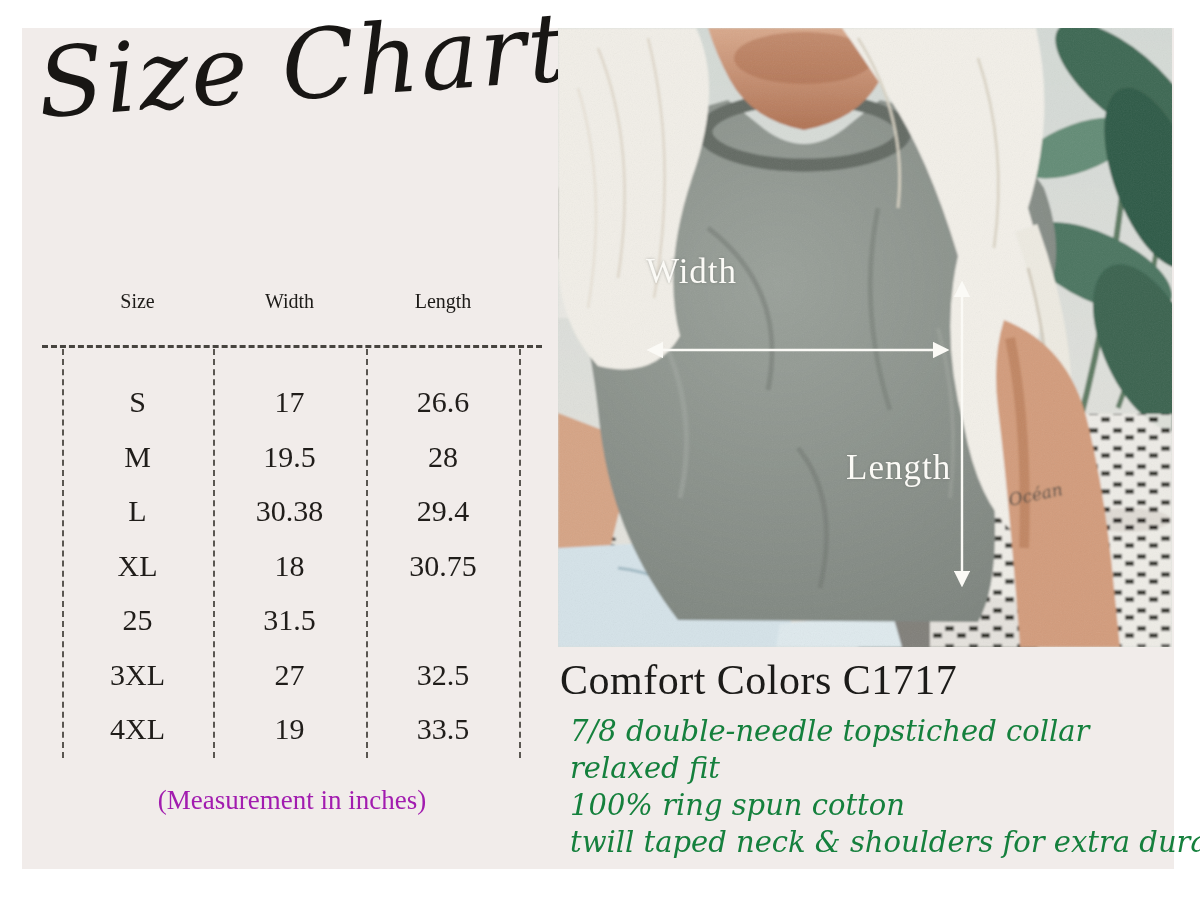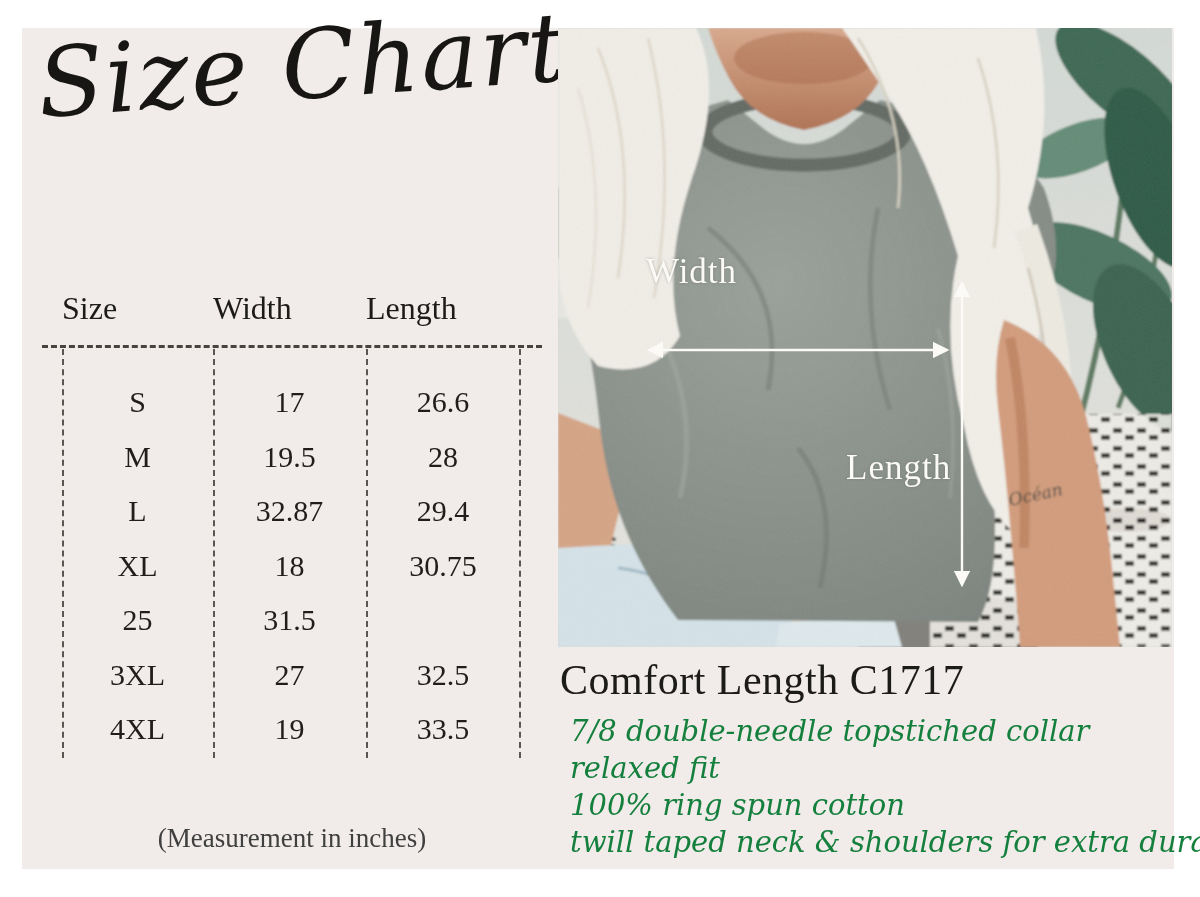--- a/index.html
+++ b/index.html
@@ -17,36 +17,36 @@
     position:absolute;left:16px;top:6px;margin:0;
     font-family:"DejaVu Serif",serif;font-style:italic;font-weight:400;
     font-size:96px;line-height:1.05;color:#181614;
     transform:rotate(-4deg);transform-origin:0 50%;letter-spacing:2px;
     white-space:nowrap;
   }
   .thead{
     position:absolute;left:40px;top:262px;width:458px;
     display:grid;grid-template-columns:151px 153px 154px;
   }
-  .thead span{text-align:left;font-size:32px;color:#1d1b18;}
+  .thead span{text-align:center;font-size:20px;color:#1d1b18;}
   .header-rule{
     position:absolute;left:20px;top:317px;width:500px;height:0;
     border-top:3px dashed #35322d;opacity:.9;
   }
   .vline{
     position:absolute;top:321px;height:409px;width:0;
     border-left:2px dashed #403c37;opacity:.85;
   }
   .vline.v1{left:40px}.vline.v2{left:191px}.vline.v3{left:344px}.vline.v4{left:497px}
   .tbody{position:absolute;left:40px;top:321px;width:458px;padding-top:26px;}
   .trow{display:grid;grid-template-columns:151px 153px 154px;height:54.5px;align-items:center;}
   .trow span{text-align:center;font-size:30px;color:#201d1a;}
   .note{
-    position:absolute;left:20px;top:795px;width:500px;text-align:center;
-    font-size:27px;color:#404040;
+    position:absolute;left:20px;top:757px;width:500px;text-align:center;
+    font-size:27px;color:#a21caf;
   }
   
   .photo{
     position:absolute;left:536px;top:0;width:614px;height:619px;
     background:#d8ddd8;overflow:hidden;
   }
   .photo svg{position:absolute;left:0;top:0;width:614px;height:619px;}
   .anno{
     position:absolute;color:#fbfaf6;font-family:"Liberation Serif",serif;
     font-size:35px;letter-spacing:1px;text-shadow:0 0 3px rgba(90,95,90,.45);
@@ -88,21 +88,21 @@
       <span>17</span>
       <span>26.6</span>
     </div>
     <div class="trow">
       <span>M</span>
       <span>19.5</span>
       <span>28</span>
     </div>
     <div class="trow">
       <span>L</span>
-      <span>32.87</span>
+      <span>30.38</span>
       <span>29.4</span>
     </div>
     <div class="trow">
       <span>XL</span>
       <span>18</span>
       <span>30.75</span>
     </div>
     <div class="trow">
       <span>25</span>
       <span>31.5</span>
@@ -239,20 +239,20 @@
       </defs>
       <line x1="92" y1="322" x2="388" y2="322" stroke="#fbfaf6" stroke-width="2.4" marker-start="url(#ah)" marker-end="url(#ah)"></line>
       <line x1="404" y1="256" x2="404" y2="556" stroke="#fbfaf6" stroke-width="2.4" marker-start="url(#ah)" marker-end="url(#ah)"></line>
     </svg>
 
     <div class="anno width">Width</div>
     <div class="anno length">Length</div>
   </div>
 
   <div class="product">
-    <h2>Comfort Length C1717</h2>
+    <h2>Comfort Colors C1717</h2>
     <div class="feature">7/8 double-needle topstiched collar</div>
     <div class="feature">relaxed fit</div>
     <div class="feature">100% ring spun cotton</div>
     <div class="feature">twill taped neck &amp; shoulders for extra durability</div>
   </div>
 
 </div>
 
 </body></html>

